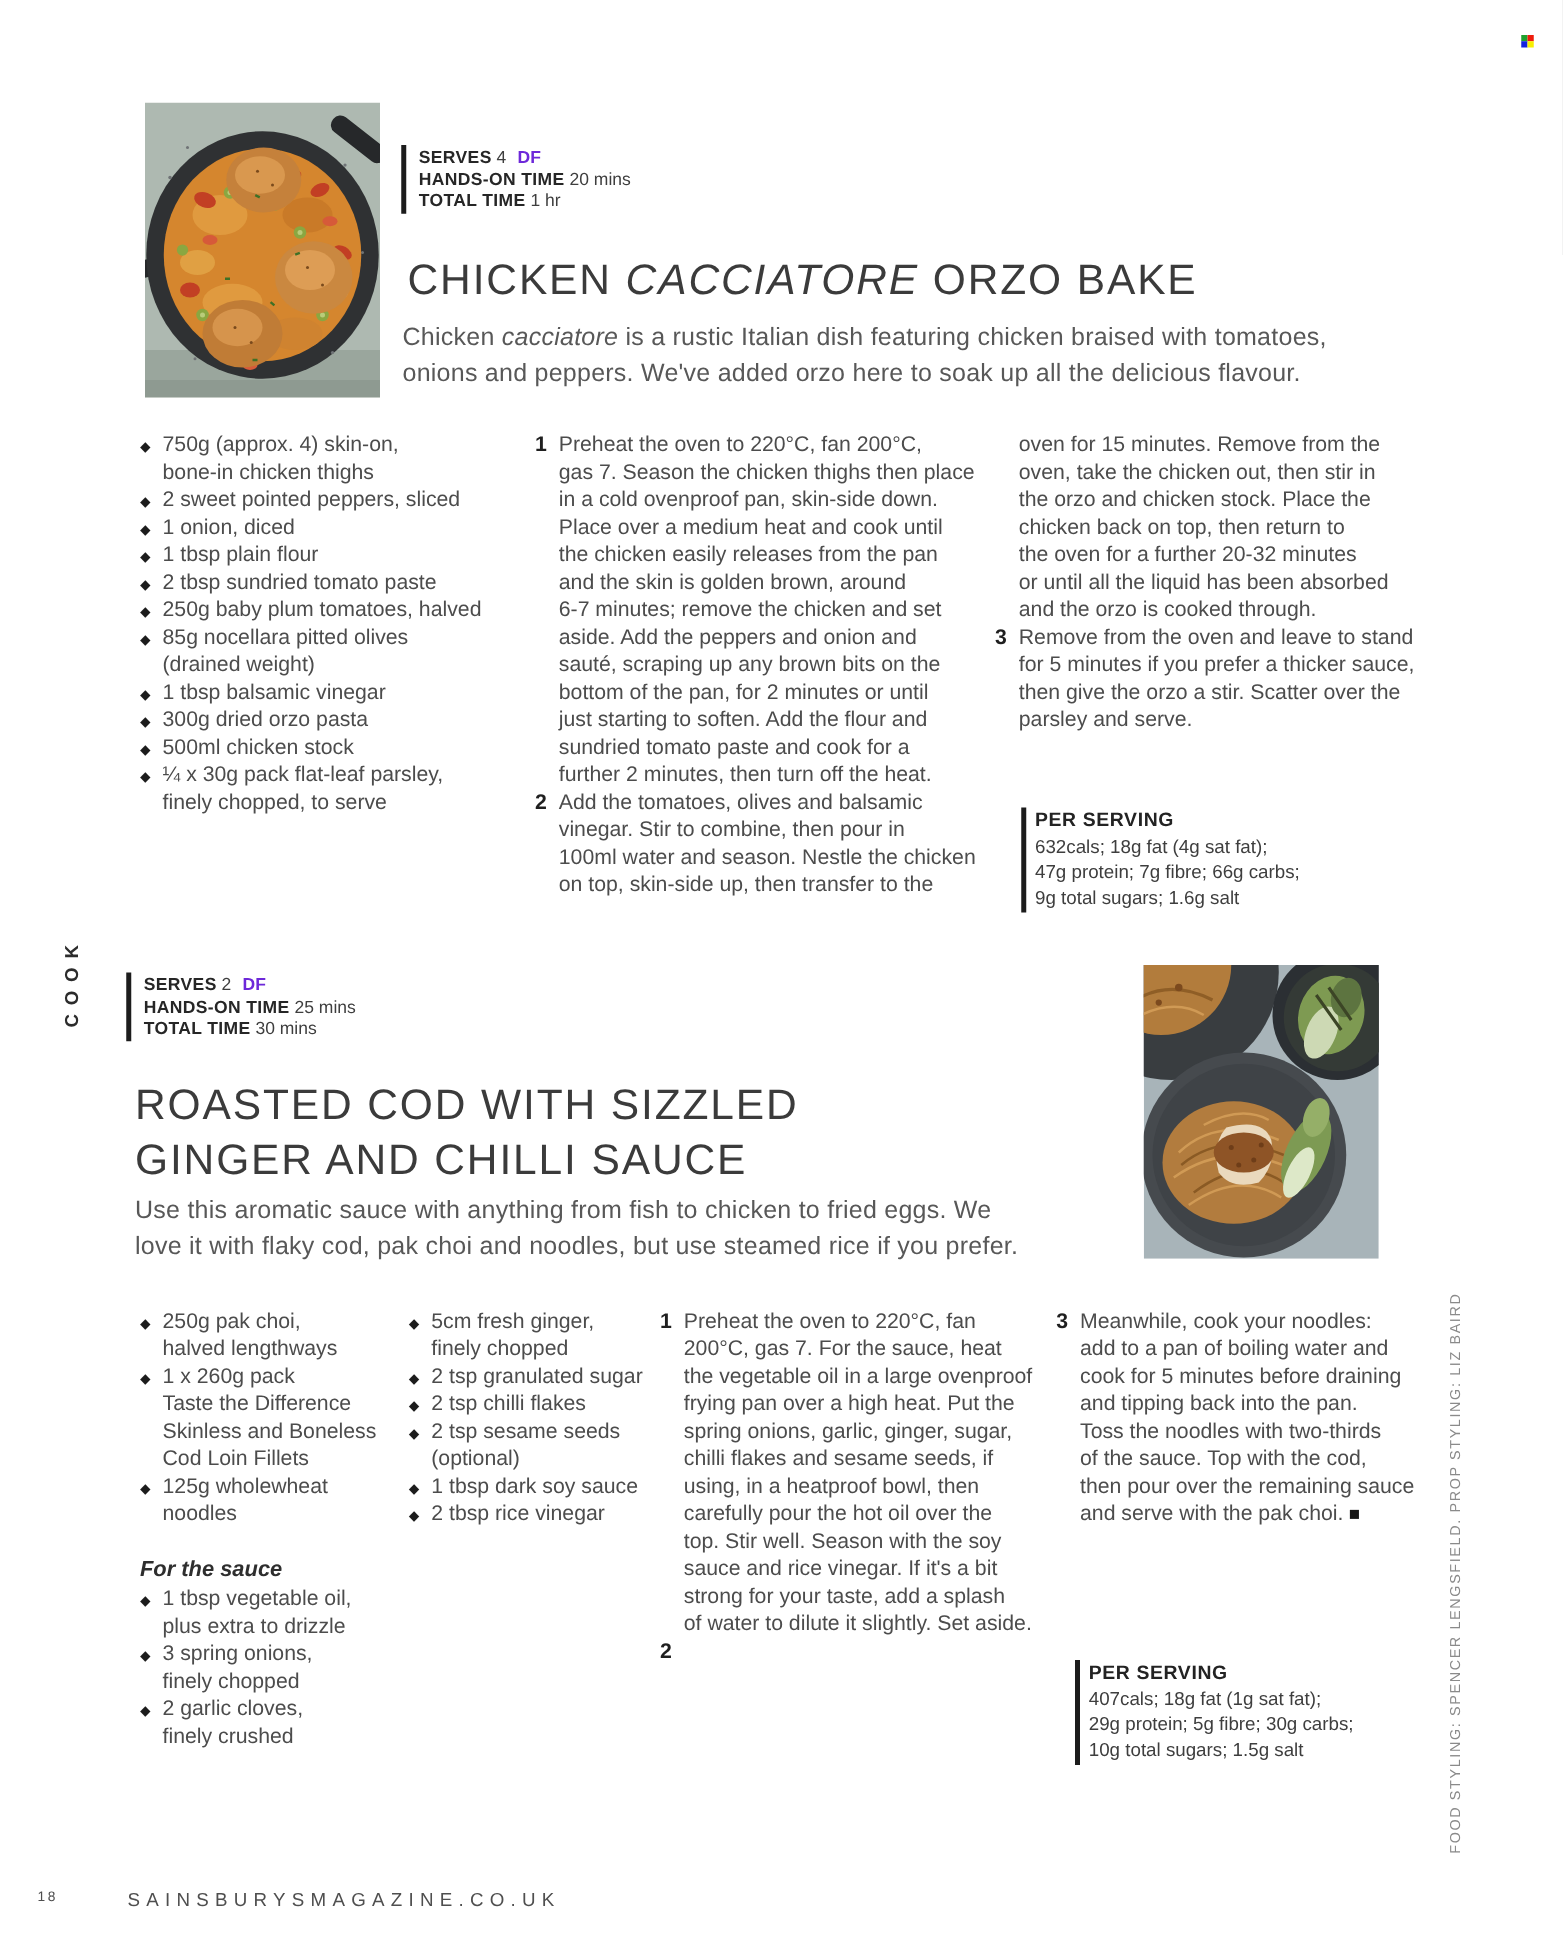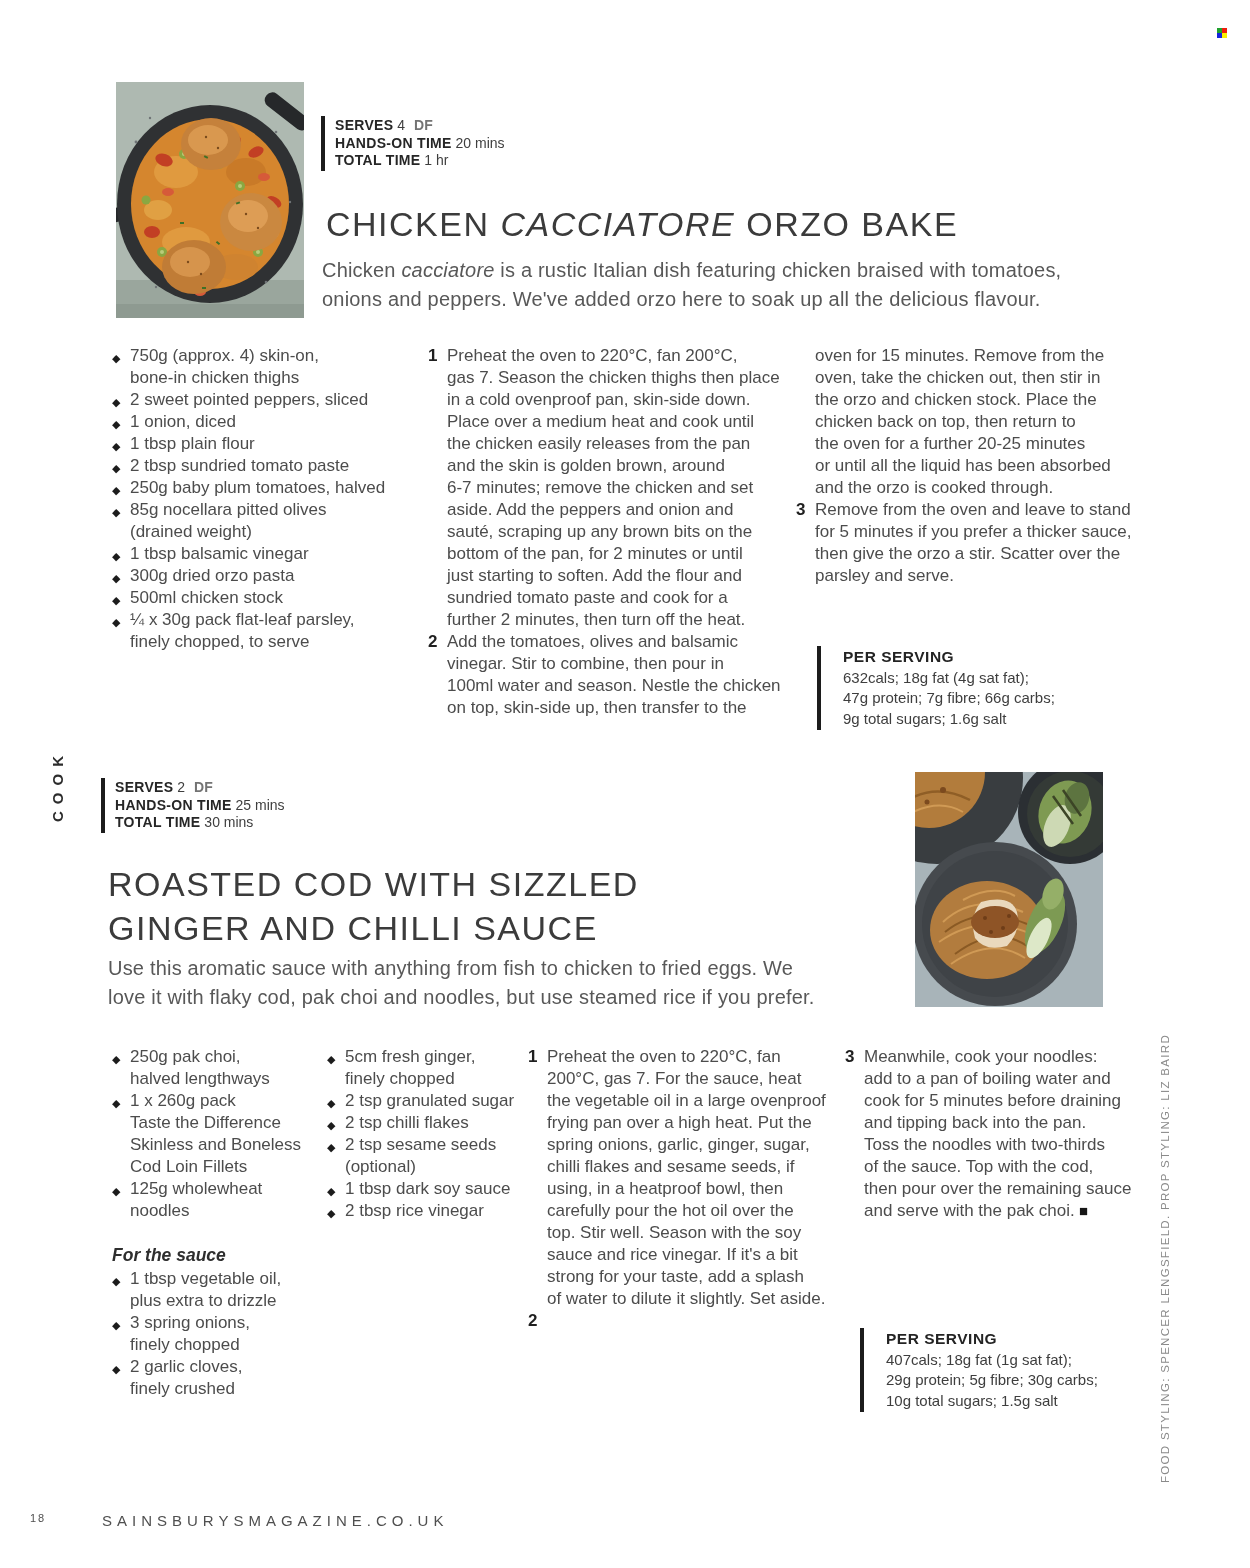--- a/index.html
+++ b/index.html
@@ -16,21 +16,21 @@
   .photo1{left:116px;top:82px;}
   .photo2{left:915px;top:772px;}
 
   
   .meta-block{position:absolute;border-left:4px solid #1c1c1c;padding:1px 0 1px 10px;
               font-size:14px;line-height:17.5px;color:#3e3e3e;}
   .meta1{left:321px;top:116px;}
   .meta2{left:101px;top:778px;}
   .m-label{font-weight:700;color:#262626;letter-spacing:.3px;}
   .m-value{color:#3e3e3e;}
-  .m-flag{font-weight:700;color:#737373;margin-left:9px;}
+  .m-flag{font-weight:700;color:#6d28d9;margin-left:9px;}
 
   
   .title{position:absolute;font-size:34px;line-height:44px;color:#3b3b3b;
          letter-spacing:1.5px;white-space:pre-line;}
   .title1{left:322px;top:198px;width:840px;}
   .title2{left:108px;top:862px;width:700px;}
   .it{font-style:italic;}
   .intro{position:absolute;font-size:20px;line-height:29px;color:#585858;
          letter-spacing:.2px;white-space:pre-line;}
   .intro1{left:322px;top:256px;width:830px;}
@@ -52,21 +52,21 @@
   .steps1a{left:428px;top:345px;width:365px;}
   .steps1b{left:796px;top:345px;width:350px;}
   .steps2a{left:528px;top:1046px;width:325px;}
   .steps2b{left:845px;top:1046px;width:305px;}
   .step{display:flex;}
   .step-num{flex:0 0 19px;font-weight:700;color:#1f1f1f;}
   .step-text{white-space:pre-line;}
   .end-mark{color:#161616;font-size:15px;}
 
   
-  .per-serving{position:absolute;border-left:4px solid #1c1c1c;padding:1px 0 1px 22px;
+  .per-serving{position:absolute;border-left:4px solid #1c1c1c;padding:1px 0 1px 7px;
                font-size:15px;line-height:20.5px;color:#3e3e3e;}
   .ps1{left:817px;top:646px;}
   .ps2{left:860px;top:1328px;}
   .ps-heading{font-weight:700;font-size:15.5px;color:#232323;letter-spacing:.5px;}
 
   
   .cook{position:absolute;left:47px;top:738px;width:20px;height:95px;display:flex;
         align-items:center;justify-content:center;}
   .cook span{writing-mode:vertical-rl;transform:rotate(180deg);white-space:nowrap;
              font-weight:700;font-size:15px;letter-spacing:7px;color:#2c2c2c;}
@@ -218,21 +218,21 @@
 on top, skin-side up, then transfer to the</span>
       </div>
     </div>
   <div class="steps steps1b">
       <div class="step">
         <span class="step-num"></span>
         <span class="step-text">oven for 15 minutes. Remove from the
 oven, take the chicken out, then stir in
 the orzo and chicken stock. Place the
 chicken back on top, then return to
-the oven for a further 20-25 minutes
+the oven for a further 20-32 minutes
 or until all the liquid has been absorbed
 and the orzo is cooked through.</span>
       </div>
       <div class="step">
         <span class="step-num">3</span>
         <span class="step-text">Remove from the oven and leave to stand
 for 5 minutes if you prefer a thicker sauce,
 then give the orzo a stir. Scatter over the
 parsley and serve.</span>
       </div>

